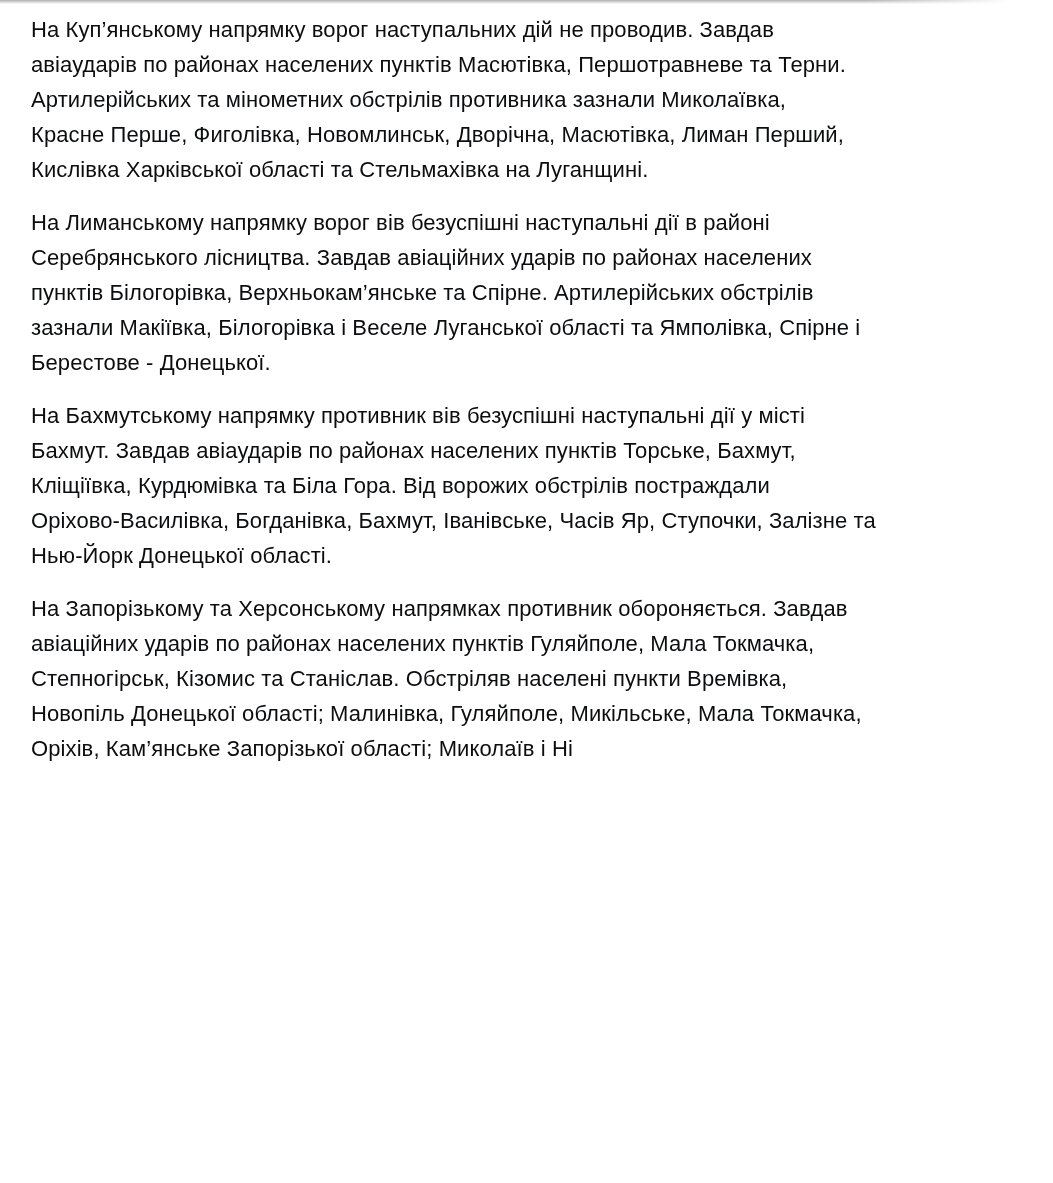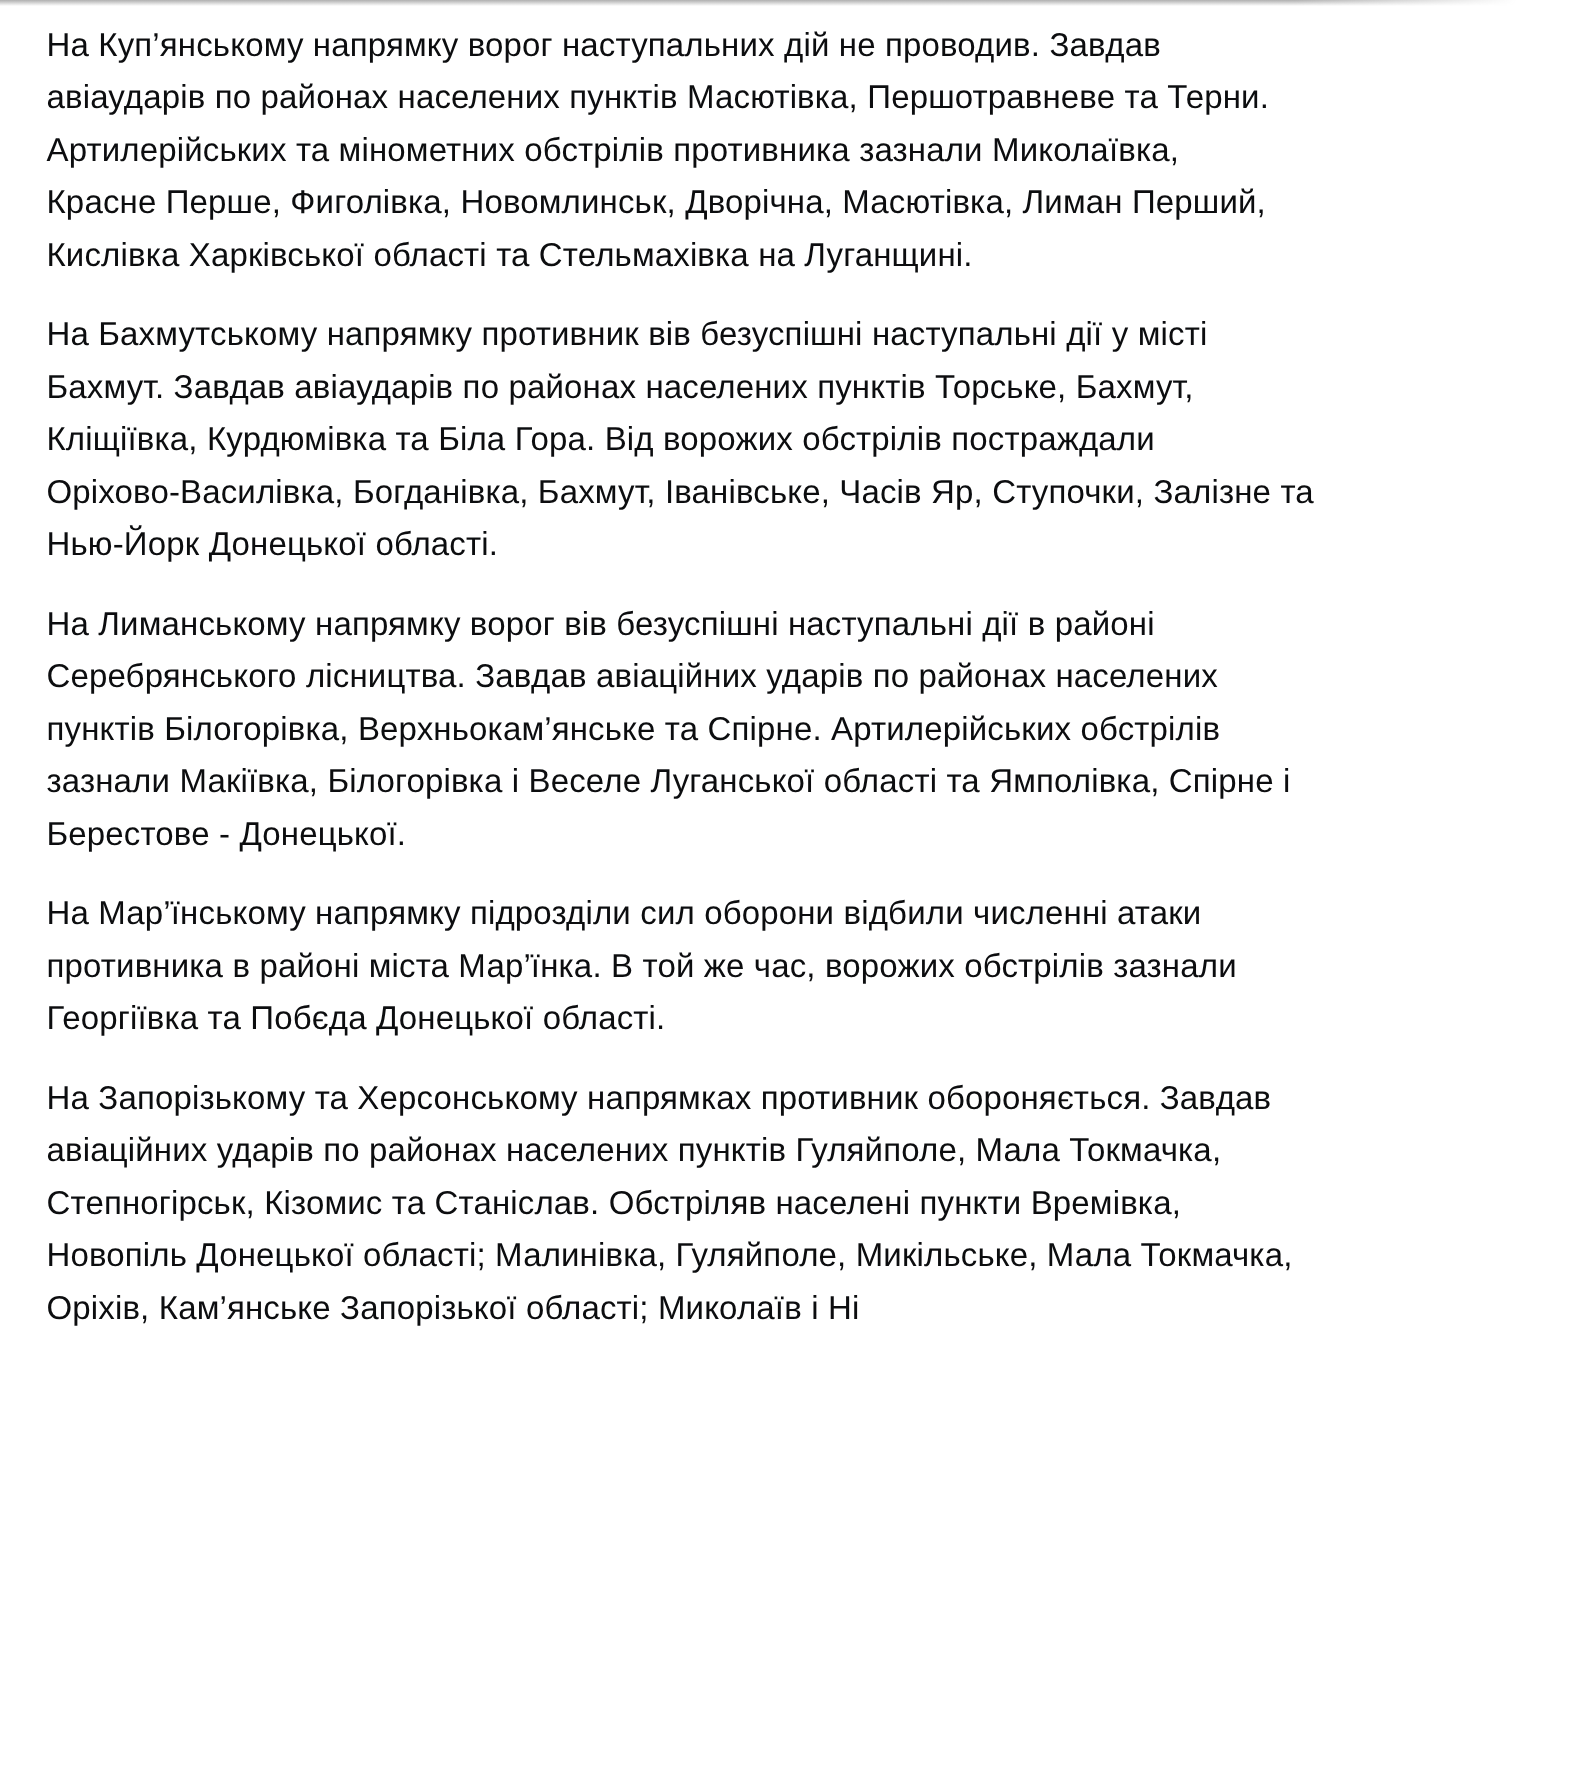--- a/index.html
+++ b/index.html
@@ -41,31 +41,28 @@
 <body>
 
 <div class="top-shadow"></div>
 
 <div class="report">
   <p>На Куп’янському напрямку ворог наступальних дій не проводив. Завдав
 авіаударів по районах населених пунктів Масютівка, Першотравневе та Терни.
 Артилерійських та мінометних обстрілів противника зазнали Миколаївка,
 Красне Перше, Фиголівка, Новомлинськ, Дворічна, Масютівка, Лиман Перший,
 Кислівка Харківської області та Стельмахівка на Луганщині.</p>
+  <p>На Лиманському напрямку ворог вів безуспішні наступальні дії в районі
+Серебрянського лісництва. Завдав авіаційних ударів по районах населених
+пунктів Білогорівка, Верхньокам’янське та Спірне. Артилерійських обстрілів
+зазнали Макіївка, Білогорівка і Веселе Луганської області та Ямполівка, Спірне і
+Берестове - Донецької.</p>
   <p>На Бахмутському напрямку противник вів безуспішні наступальні дії у місті
 Бахмут. Завдав авіаударів по районах населених пунктів Торське, Бахмут,
 Кліщіївка, Курдюмівка та Біла Гора. Від ворожих обстрілів постраждали
 Оріхово-Василівка, Богданівка, Бахмут, Іванівське, Часів Яр, Ступочки, Залізне та
 Нью-Йорк Донецької області.</p>
-  <p>На Лиманському напрямку ворог вів безуспішні наступальні дії в районі
-Серебрянського лісництва. Завдав авіаційних ударів по районах населених
-пунктів Білогорівка, Верхньокам’янське та Спірне. Артилерійських обстрілів
-зазнали Макіївка, Білогорівка і Веселе Луганської області та Ямполівка, Спірне і
-Берестове - Донецької.</p>
-  <p>На Мар’їнському напрямку підрозділи сил оборони відбили численні атаки
-противника в районі міста Мар’їнка. В той же час, ворожих обстрілів зазнали
-Георгіївка та Побєда Донецької області.</p>
   <p>На Запорізькому та Херсонському напрямках противник обороняється. Завдав
 авіаційних ударів по районах населених пунктів Гуляйполе, Мала Токмачка,
 Степногірськ, Кізомис та Станіслав. Обстріляв населені пункти Времівка,
 Новопіль Донецької області; Малинівка, Гуляйполе, Микільське, Мала Токмачка,
 Оріхів, Кам’янське Запорізької області; Миколаїв і Ні</p>
 </div>
 
 </body></html>

